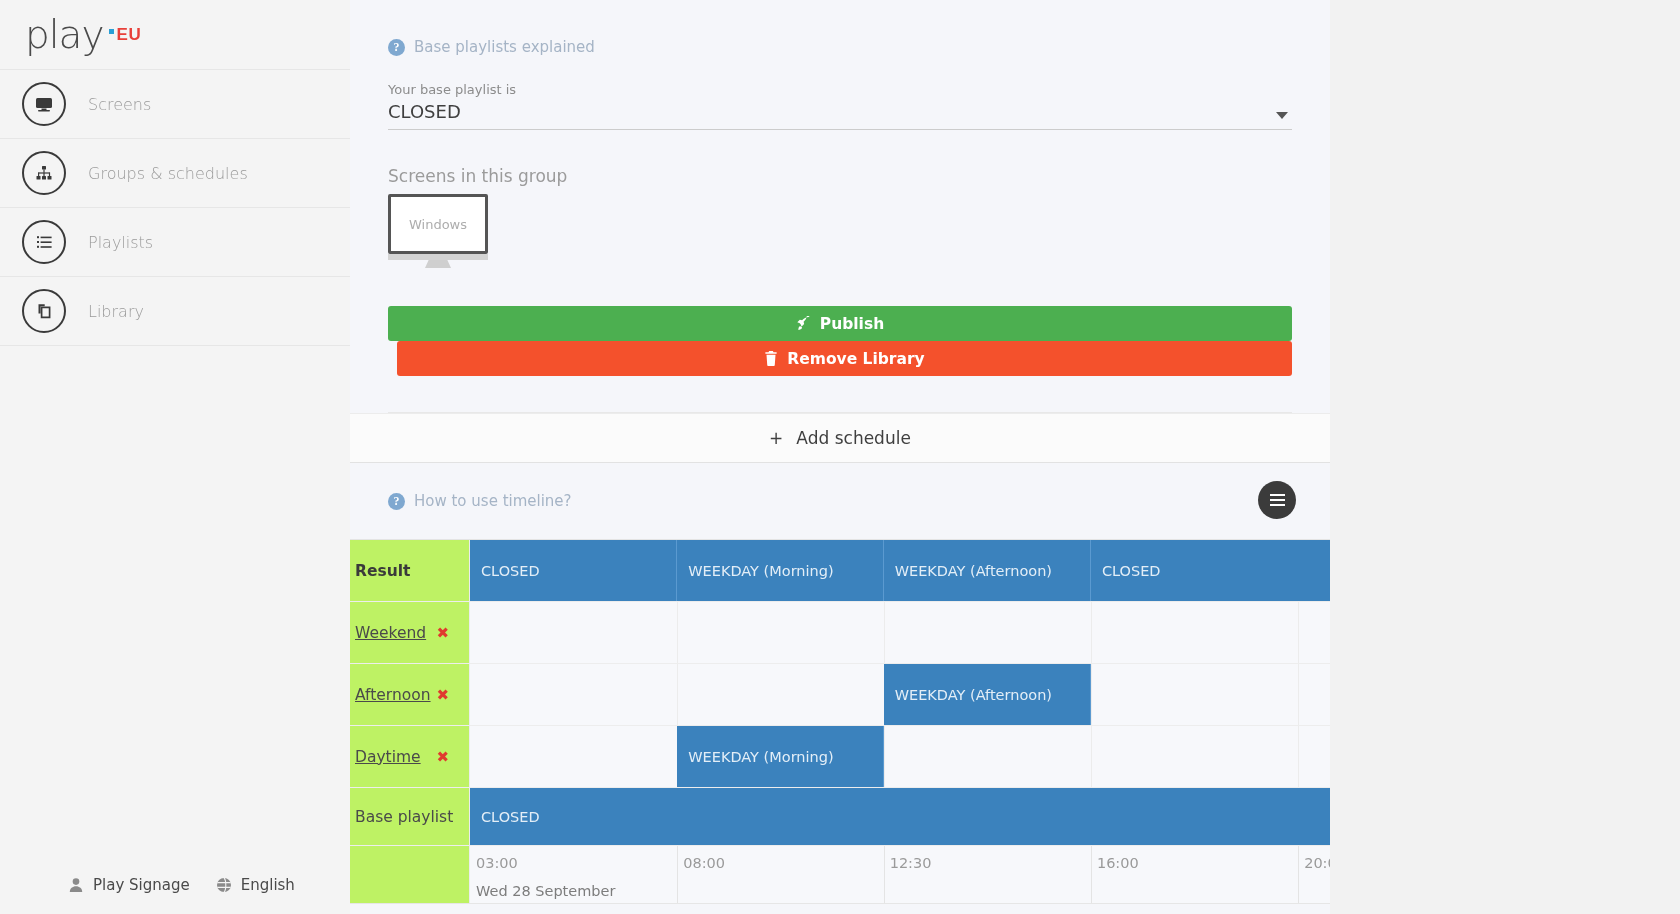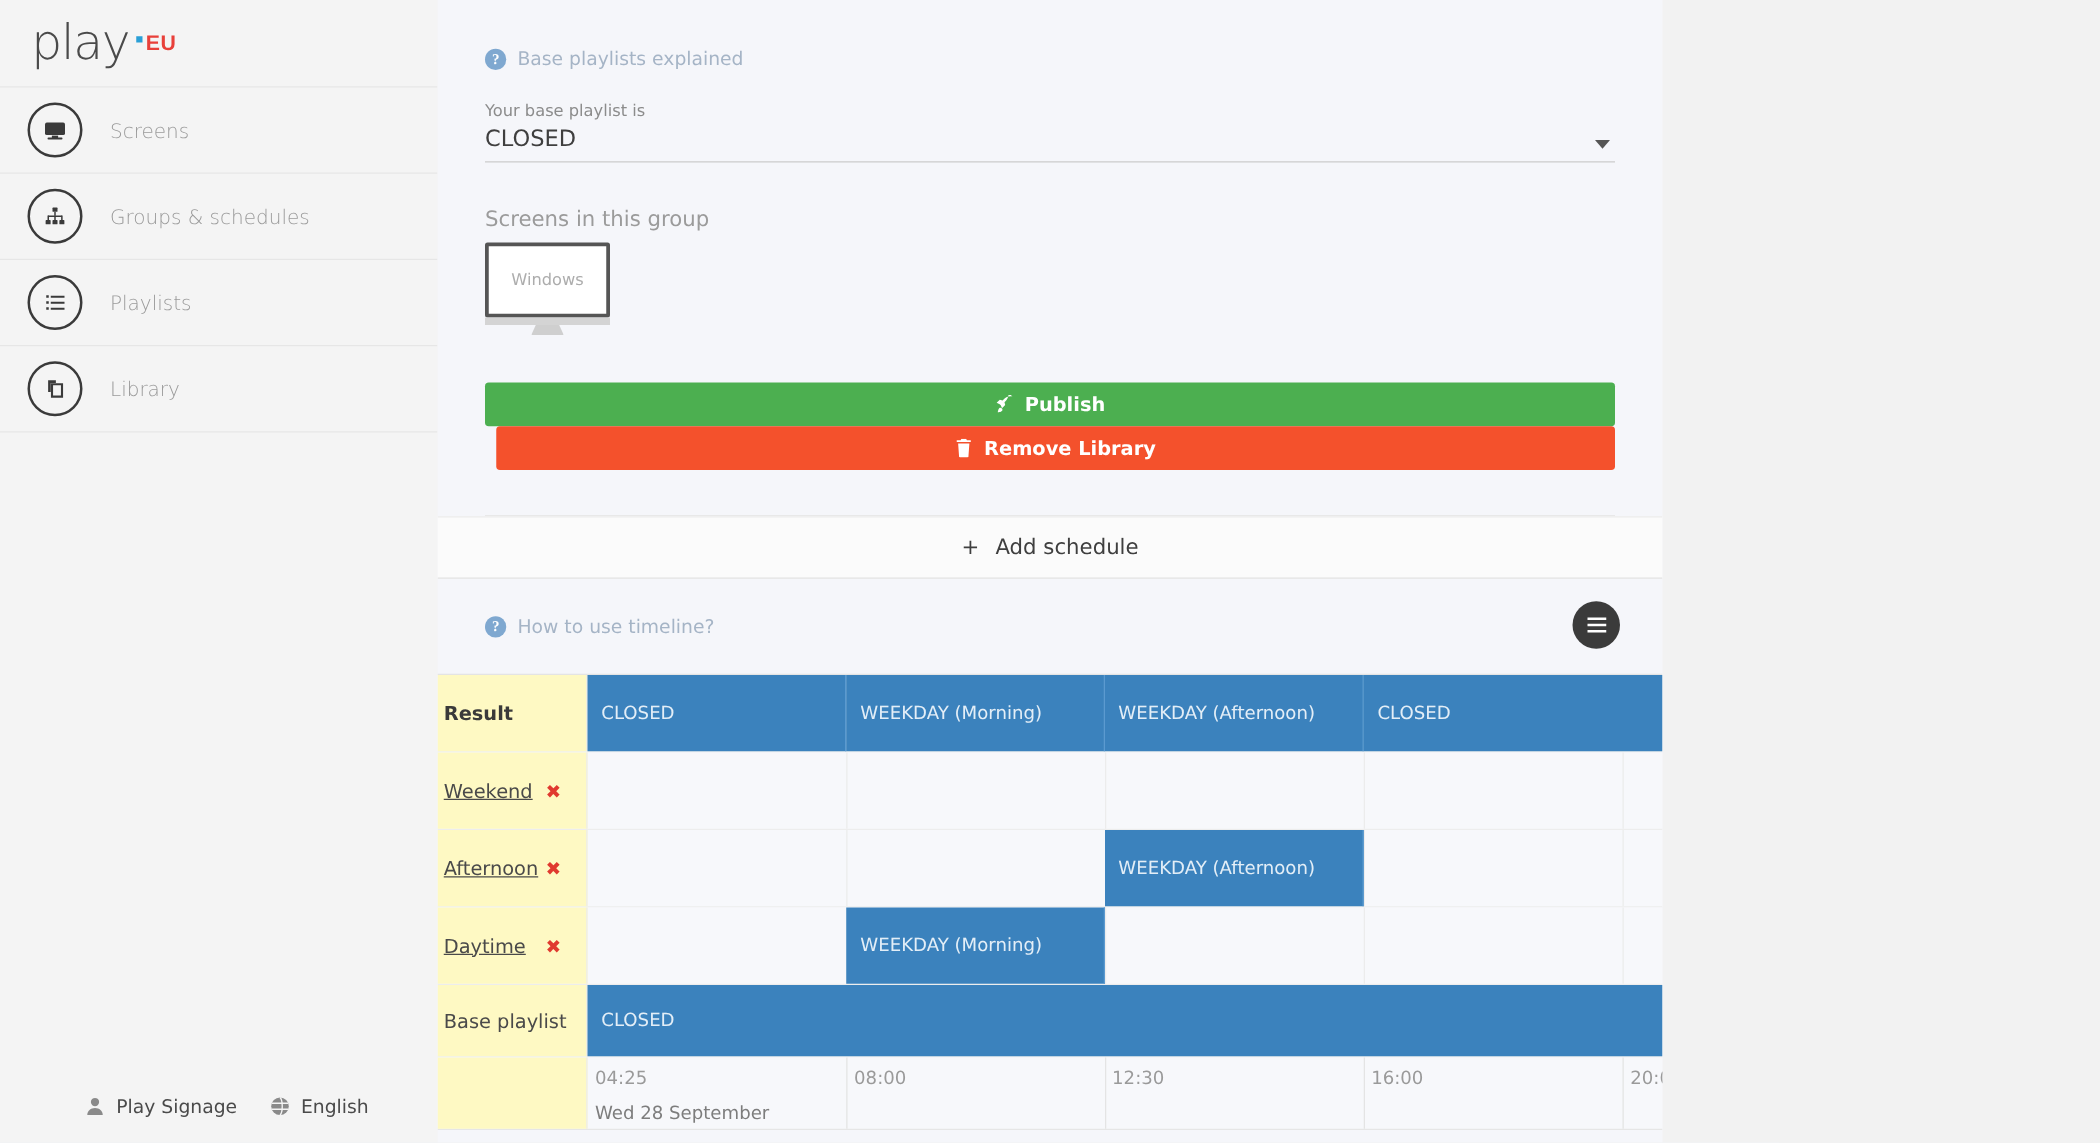--- a/index.html
+++ b/index.html
@@ -156,21 +156,21 @@
   #timeline {
     margin-left: 0; width: 980px;
     border-top: 1px solid #e4e4e4;
     font-family: "DejaVu Sans", sans-serif;
   }
   .tl-row { display: flex; border-bottom: 1px solid #ededed; background: #f7f8fb; }
   .tl-label {
     flex: 0 0 120px; height: 100%;
     display: flex; align-items: center;
     padding-left: 5px; border-right: 1px solid #ececec;
-    background: #fef9c3;
+    background: #bef264;
   }
   .tl-label .lname {
     font-size: 15.5px; color: #4a4a4a; text-decoration: underline;
     cursor: pointer;
   }
   .tl-label.plain .lname { text-decoration: none; cursor: default; }
   .tl-label .del {
     color: #e03a2f; font-size: 15px; font-weight: bold;
     margin-left: auto; margin-right: 20px; cursor: pointer;
   }
@@ -408,21 +408,21 @@
           <div class="gridline" style="left: 24.1%;"></div>
           <div class="gridline" style="left: 48.1%;"></div>
           <div class="gridline" style="left: 72.2%;"></div>
           <div class="gridline" style="left: 96.3%;"></div>
           <div class="block nobord" style="left: 0%; width: 100%;">CLOSED</div>
         </div>
       </div>
       <div id="tl-axis">
         <div class="tl-label"></div>
         <div id="axis-track">
-          <div class="ticklabel" style="left: 0%;">04:25</div>
+          <div class="ticklabel" style="left: 0%;">03:00</div>
           <div class="tick" style="left: 24.1%;"></div>
           <div class="ticklabel" style="left: 24.1%;">08:00</div>
           <div class="tick" style="left: 48.1%;"></div>
           <div class="ticklabel" style="left: 48.1%;">12:30</div>
           <div class="tick" style="left: 72.2%;"></div>
           <div class="ticklabel" style="left: 72.2%;">16:00</div>
           <div class="tick" style="left: 96.3%;"></div>
           <div class="ticklabel" style="left: 96.3%;">20:0</div>
           <div id="axis-date">Wed 28 September</div>
         </div>

